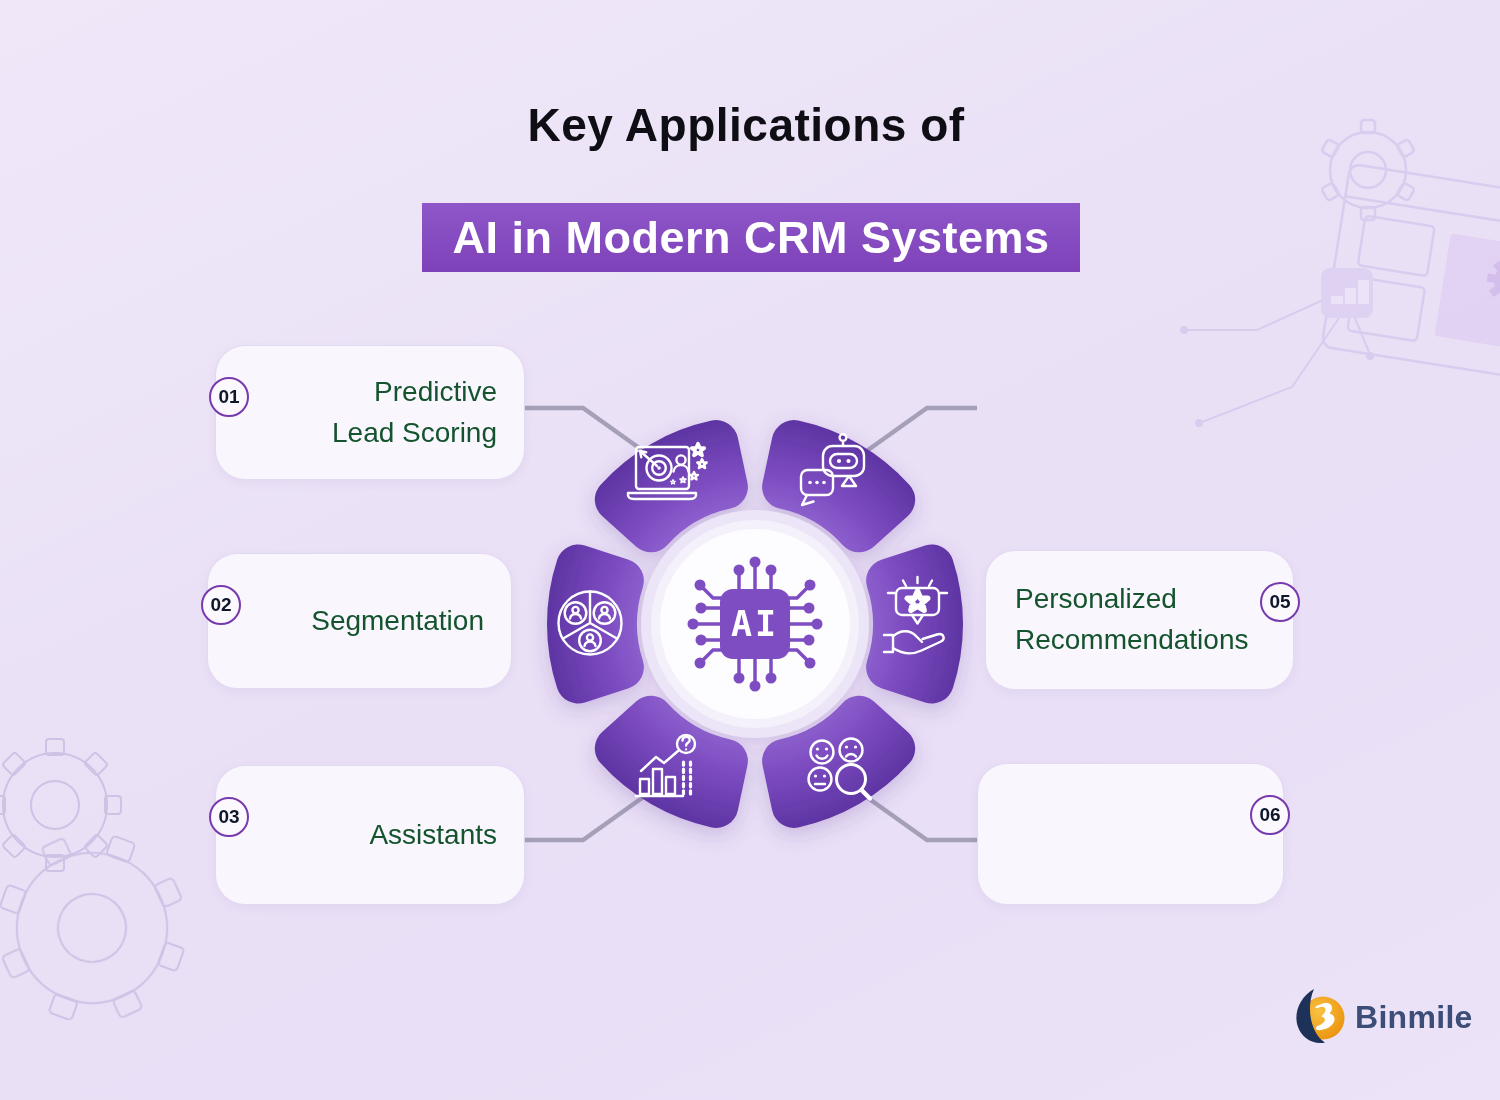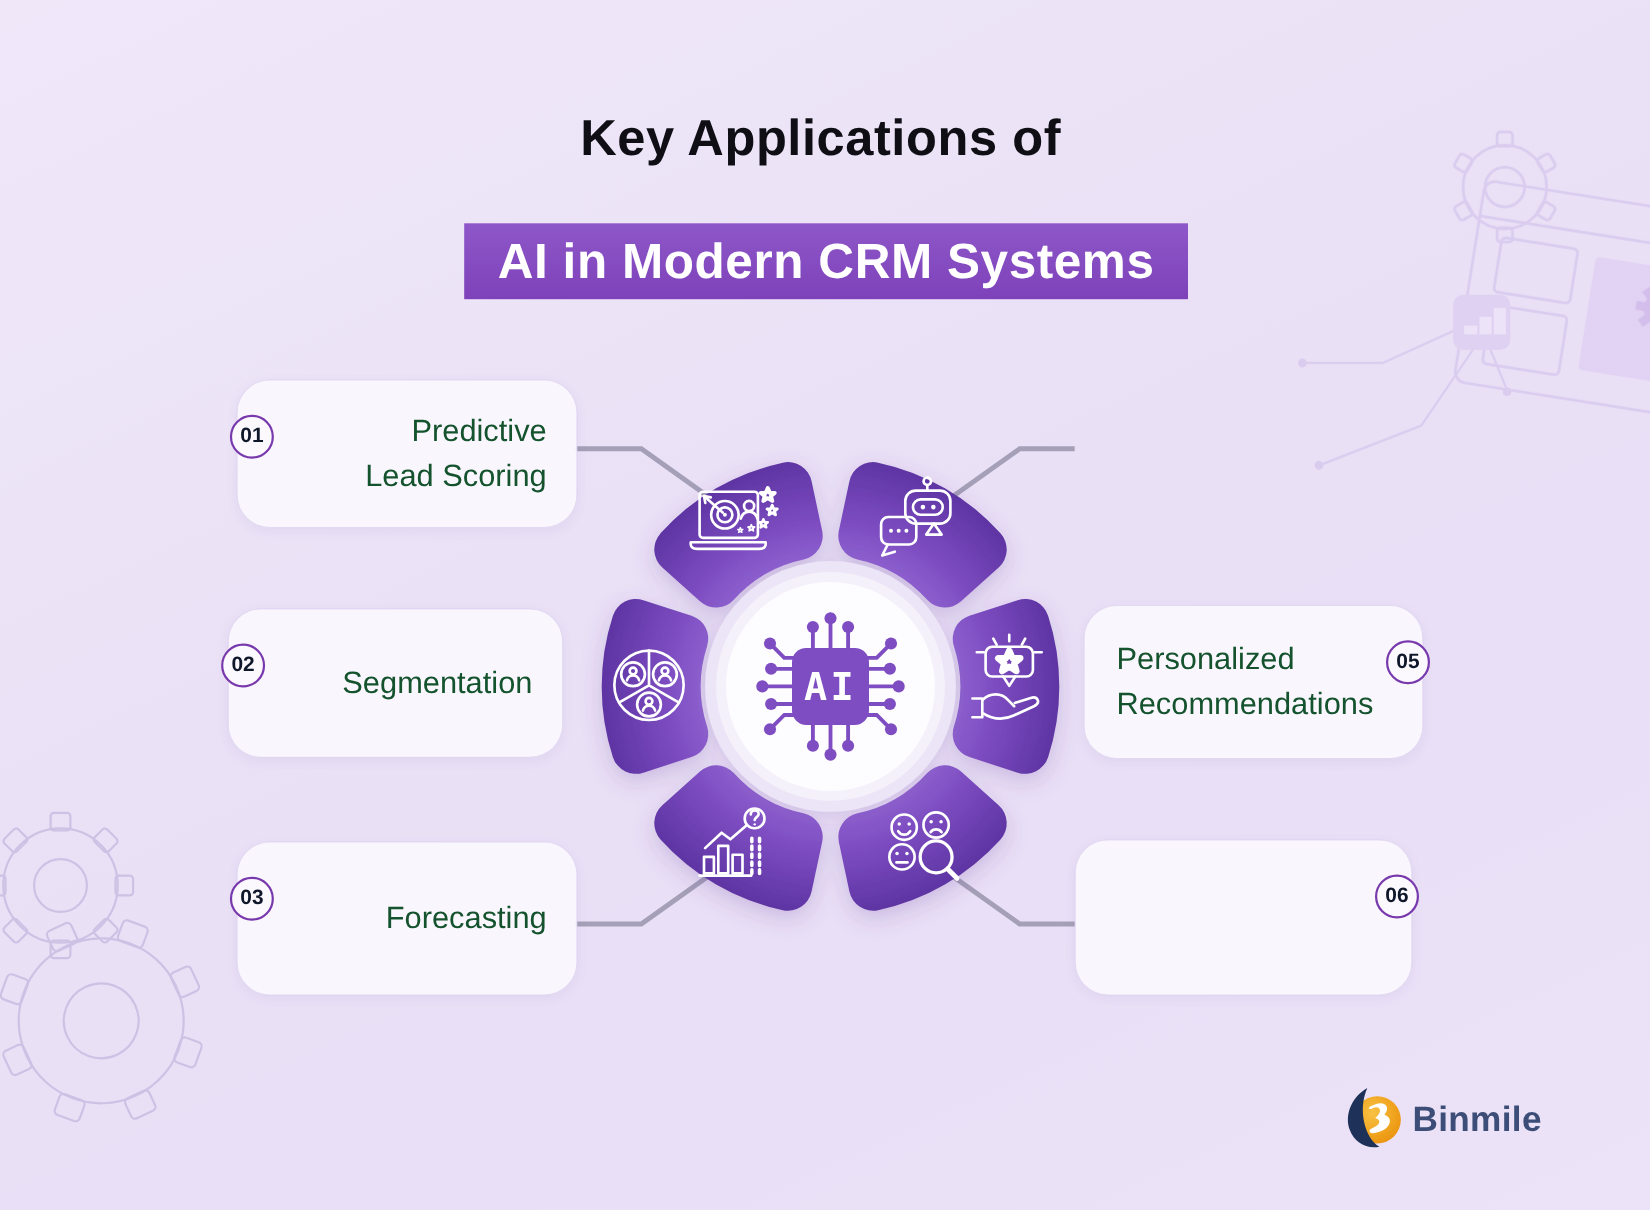--- a/index.html
+++ b/index.html
@@ -47,21 +47,21 @@
     position:absolute;width:36px;height:36px;border-radius:50%;
     border:2.5px solid #7839ad;background:#fbf9fe;color:#0f172a;
     font-size:19px;font-weight:700;display:flex;align-items:center;justify-content:center;
     top:-13px;
     margin-top:44px;
   }
   .badge.bl{left:-7px;}
   .badge.br{right:-7px;}
 
   
-  .logo{position:absolute;left:1221px;top:988px;display:flex;align-items:center;gap:9px;}
+  .logo{position:absolute;left:1292px;top:988px;display:flex;align-items:center;gap:9px;}
   .logo .word{font-size:32px;font-weight:700;color:#3c4e77;letter-spacing:.3px;}
 </style>
 </head>
 <body>
 
 <div class="canvas">
 
   <svg class="layer" viewBox="0 0 1500 1100">
     <defs>
       <radialGradient id="petalGrad" gradientUnits="userSpaceOnUse" cx="755" cy="624" r="208">
@@ -327,21 +327,21 @@
   <div class="card c2 align-right">
     <span class="badge bl">02</span>
     <div class="lines">
         <span>Segmentation</span>
     </div>
   </div>
 
   <div class="card c3 align-right">
     <span class="badge bl">03</span>
     <div class="lines">
-        <span>Forecasting</span>
+        <span>Assistants</span>
     </div>
   </div>
 
 
   <div class="card c5 align-left">
     <span class="badge br">05</span>
     <div class="lines">
       <span>Personalized</span>
         <span>Recommendations</span>
     </div>

